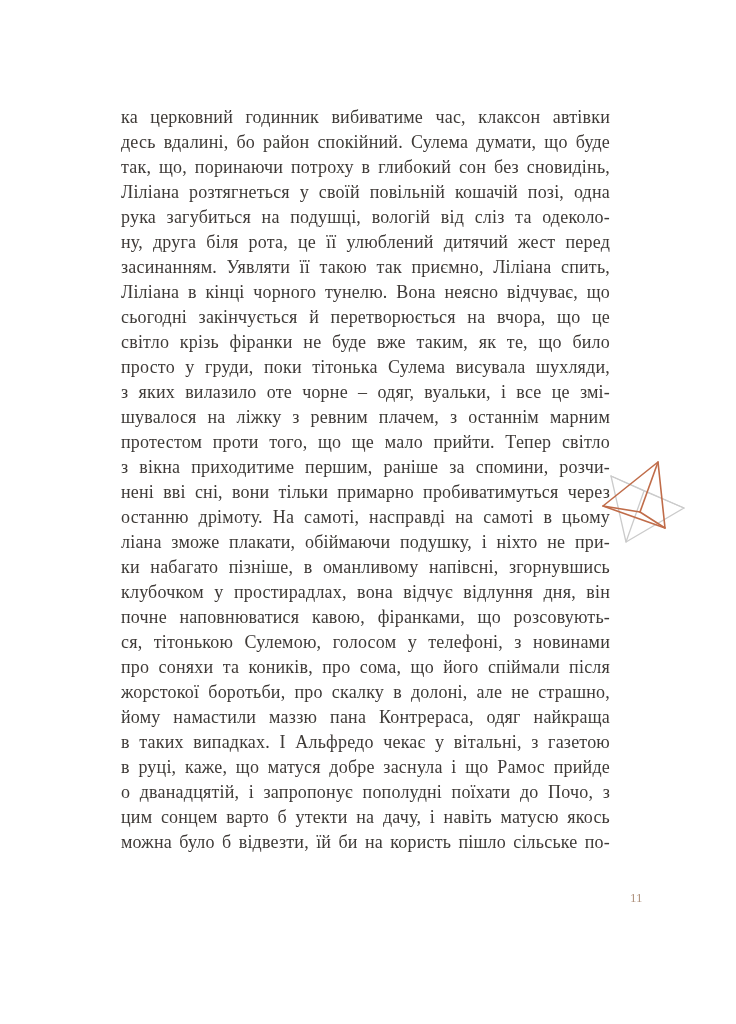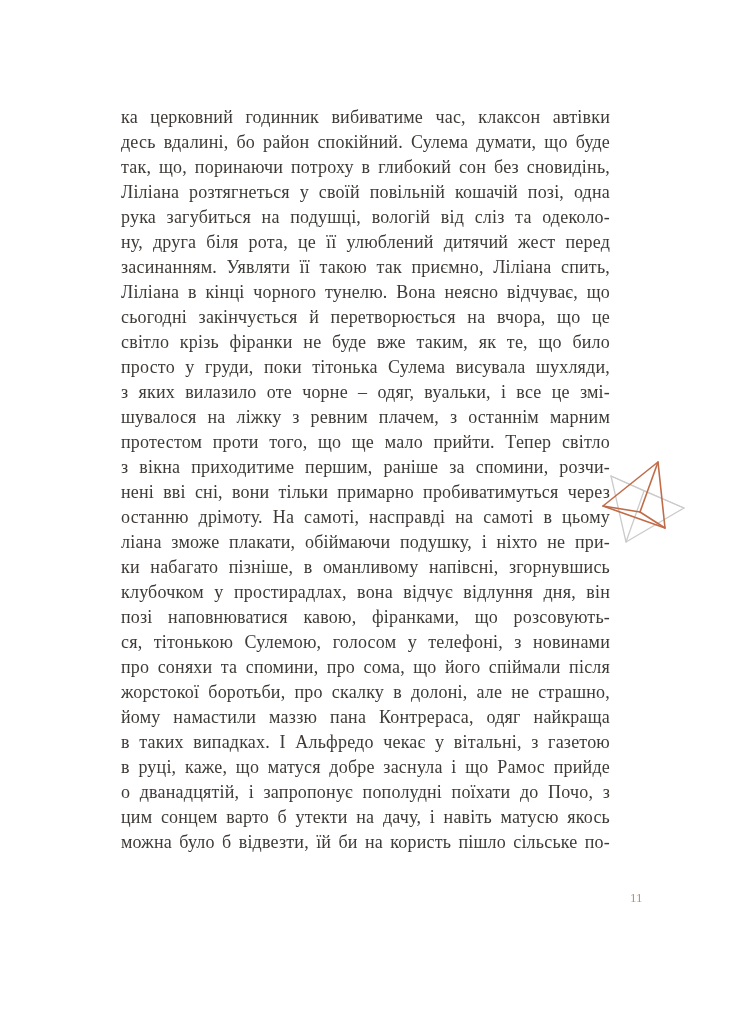--- a/index.html
+++ b/index.html
@@ -70,23 +70,23 @@
     <div class="text-line">просто у груди, поки тітонька Сулема висувала шухляди,</div>
     <div class="text-line">з яких вилазило оте чорне – одяг, вуальки, і все це змі-</div>
     <div class="text-line">шувалося на ліжку з ревним плачем, з останнім марним</div>
     <div class="text-line">протестом проти того, що ще мало прийти. Тепер світло</div>
     <div class="text-line">з вікна приходитиме першим, раніше за спомини, розчи-</div>
     <div class="text-line">нені вві сні, вони тільки примарно пробиватимуться через</div>
     <div class="text-line">останню дрімоту. На самоті, насправді на самоті в цьому</div>
     <div class="text-line">ліана зможе плакати, обіймаючи подушку, і ніхто не при-</div>
     <div class="text-line">ки набагато пізніше, в оманливому напівсні, згорнувшись</div>
     <div class="text-line">клубочком у простирадлах, вона відчує відлуння дня, він</div>
-    <div class="text-line">позі наповнюватися кавою, фіранками, що розсовують-</div>
+    <div class="text-line">почне наповнюватися кавою, фіранками, що розсовують-</div>
     <div class="text-line">ся, тітонькою Сулемою, голосом у телефоні, з новинами</div>
-    <div class="text-line">про соняхи та спомини, про сома, що його спіймали після</div>
+    <div class="text-line">про соняхи та коників, про сома, що його спіймали після</div>
     <div class="text-line">жорстокої боротьби, про скалку в долоні, але не страшно,</div>
     <div class="text-line">йому намастили маззю пана Контрераса, одяг найкраща</div>
     <div class="text-line">в таких випадках. І Альфредо чекає у вітальні, з газетою</div>
     <div class="text-line">в руці, каже, що матуся добре заснула і що Рамос прийде</div>
     <div class="text-line">о дванадцятій, і запропонує пополудні поїхати до Почо, з</div>
     <div class="text-line">цим сонцем варто б утекти на дачу, і навіть матусю якось</div>
     <div class="text-line">можна було б відвезти, їй би на користь пішло сільське по-</div>
   </div>
 
   <div class="star-decoration">

